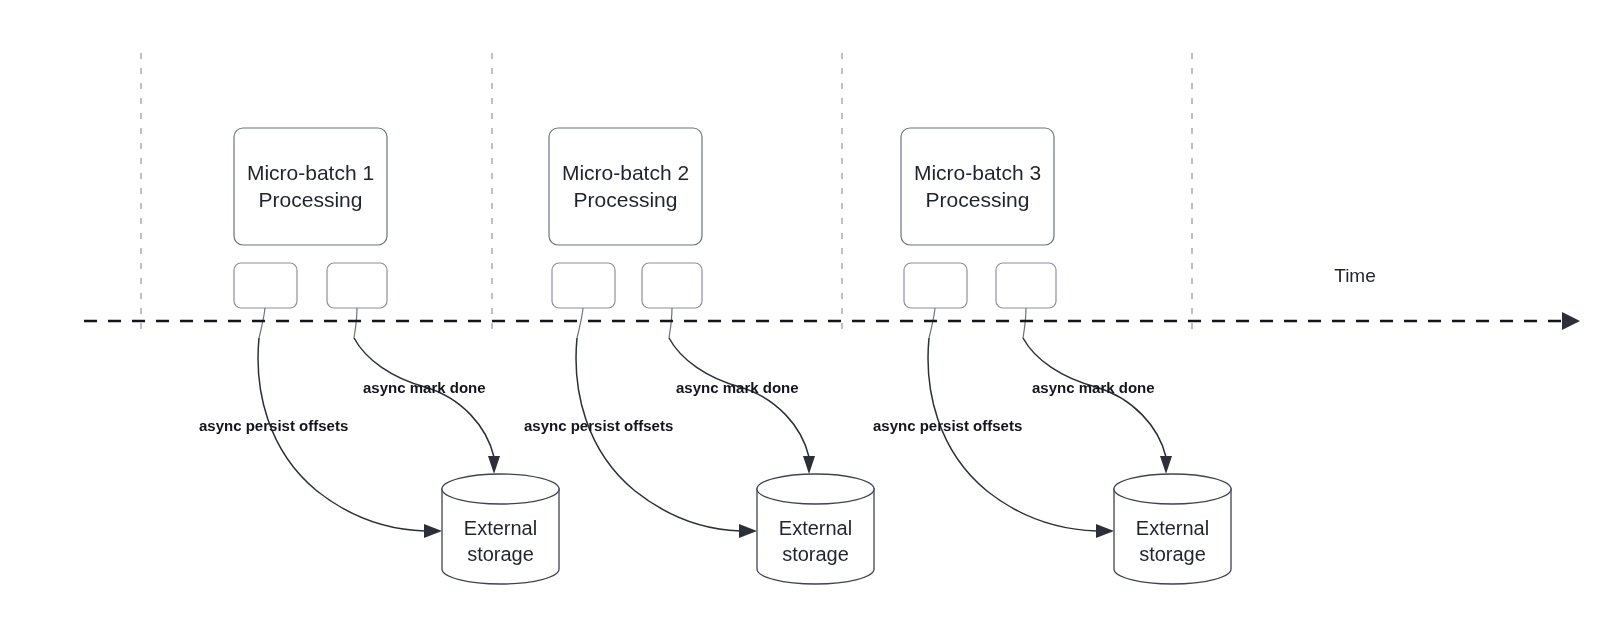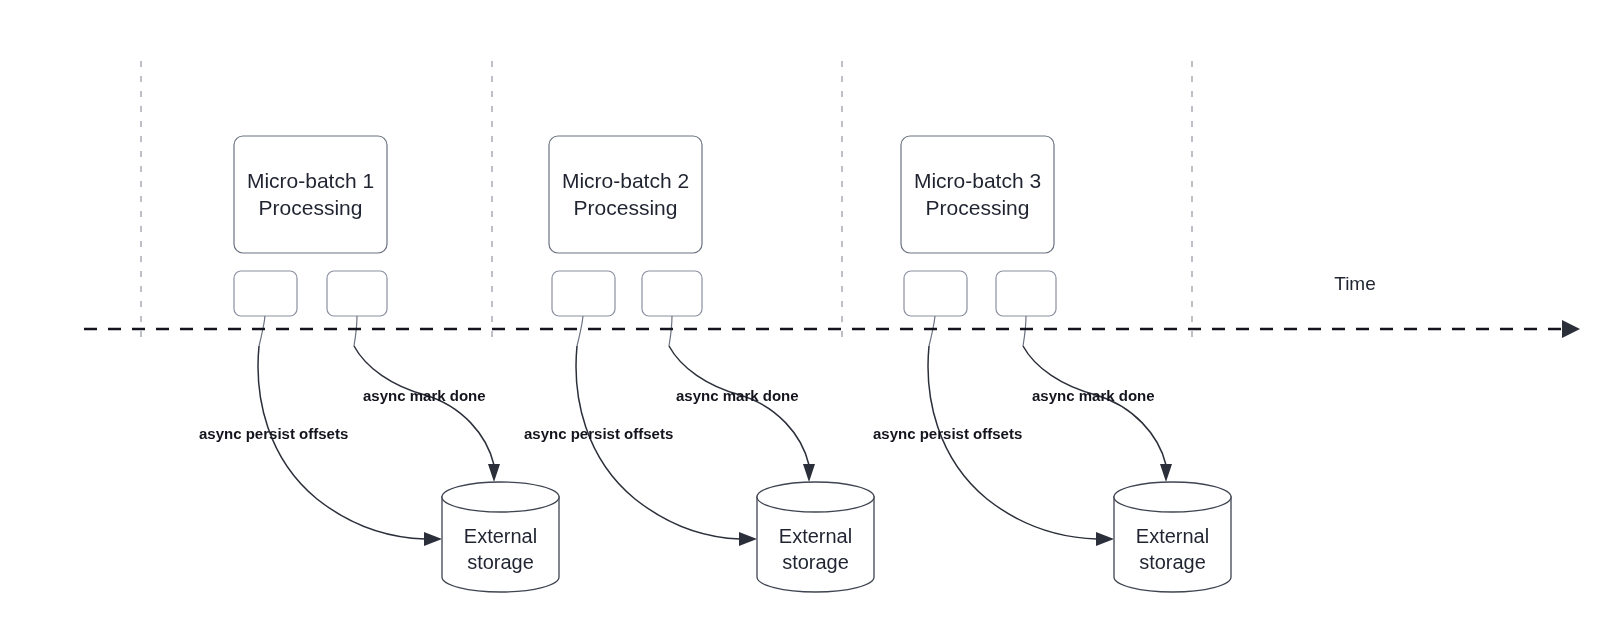--- a/index.html
+++ b/index.html
@@ -4,21 +4,21 @@
 <title>Micro-batch Async Offset Persistence Timeline</title>
 <style>
   html,body{margin:0;padding:0;background:#ffffff;}
   body{
     width:1600px;height:642px;
     font-family:"Liberation Sans","DejaVu Sans",sans-serif;
     color:#1f1f2e;
     overflow:hidden;
     position:relative;
   }
-  #stage{position:absolute;left:0;top:16px;width:1600px;height:550px;}
+  #stage{position:absolute;left:0;top:8px;width:1600px;height:550px;}
   svg.diagram{position:absolute;left:0;top:0;width:1600px;height:642px;display:block;}
 
   .node-box{
     fill:#ffffff;stroke:#6b7280;stroke-width:1.2;
   }
   .small-box{
     fill:#ffffff;stroke:#8b90a0;stroke-width:1.2;
   }
   .cyl-body{fill:#ffffff;stroke:#3f4451;stroke-width:1.3;}
   .cyl-top{fill:#ffffff;stroke:#3f4451;stroke-width:1.3;}

